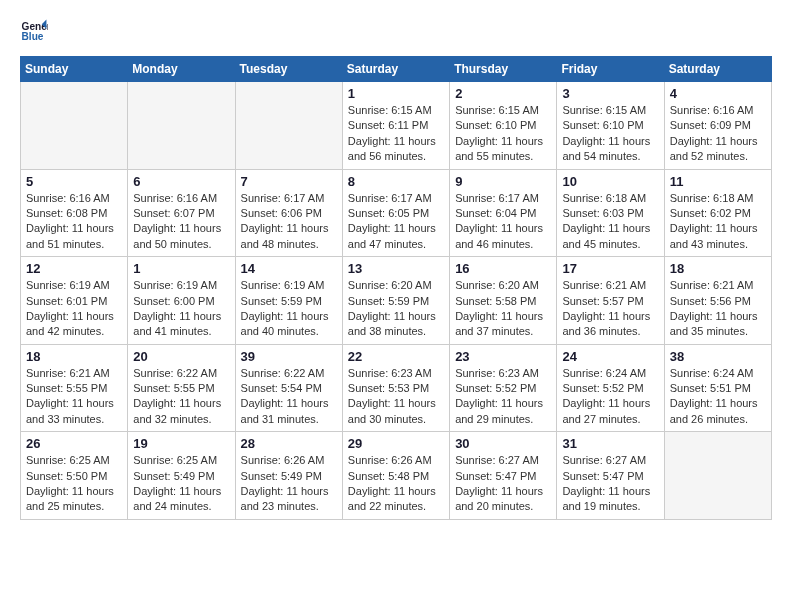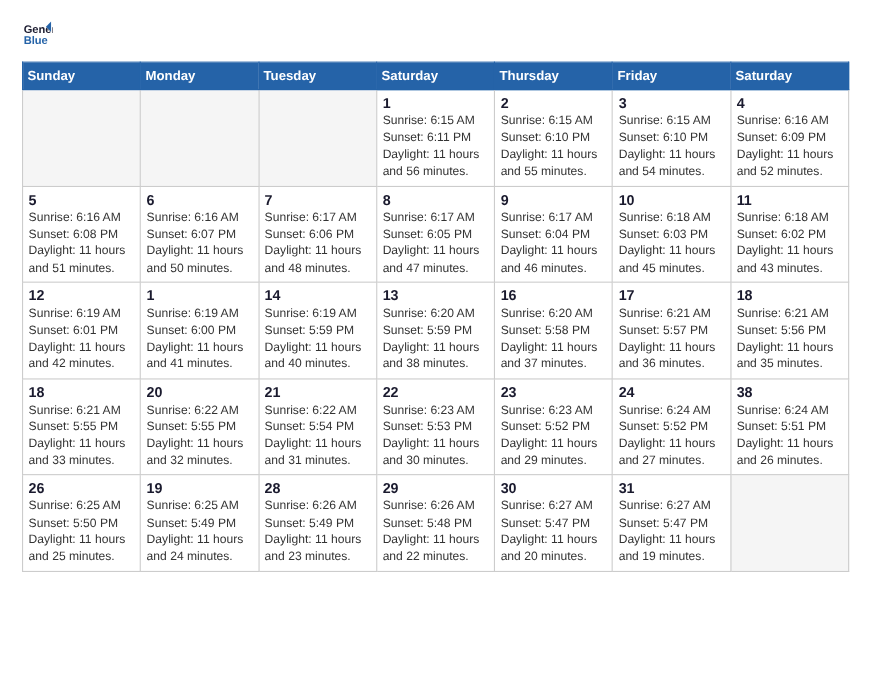--- a/index.html
+++ b/index.html
@@ -261,21 +261,21 @@
 and 33 minutes.</div>
           </td>
           <td>
             <span class="day-num">20</span>
             <div class="cell-info" style="white-space: pre-line;">Sunrise: 6:22 AM
 Sunset: 5:55 PM
 Daylight: 11 hours
 and 32 minutes.</div>
           </td>
           <td>
-            <span class="day-num">21</span>
+            <span class="day-num">39</span>
             <div class="cell-info" style="white-space: pre-line;">Sunrise: 6:22 AM
 Sunset: 5:54 PM
 Daylight: 11 hours
 and 31 minutes.</div>
           </td>
           <td>
             <span class="day-num">22</span>
             <div class="cell-info" style="white-space: pre-line;">Sunrise: 6:23 AM
 Sunset: 5:53 PM
 Daylight: 11 hours

